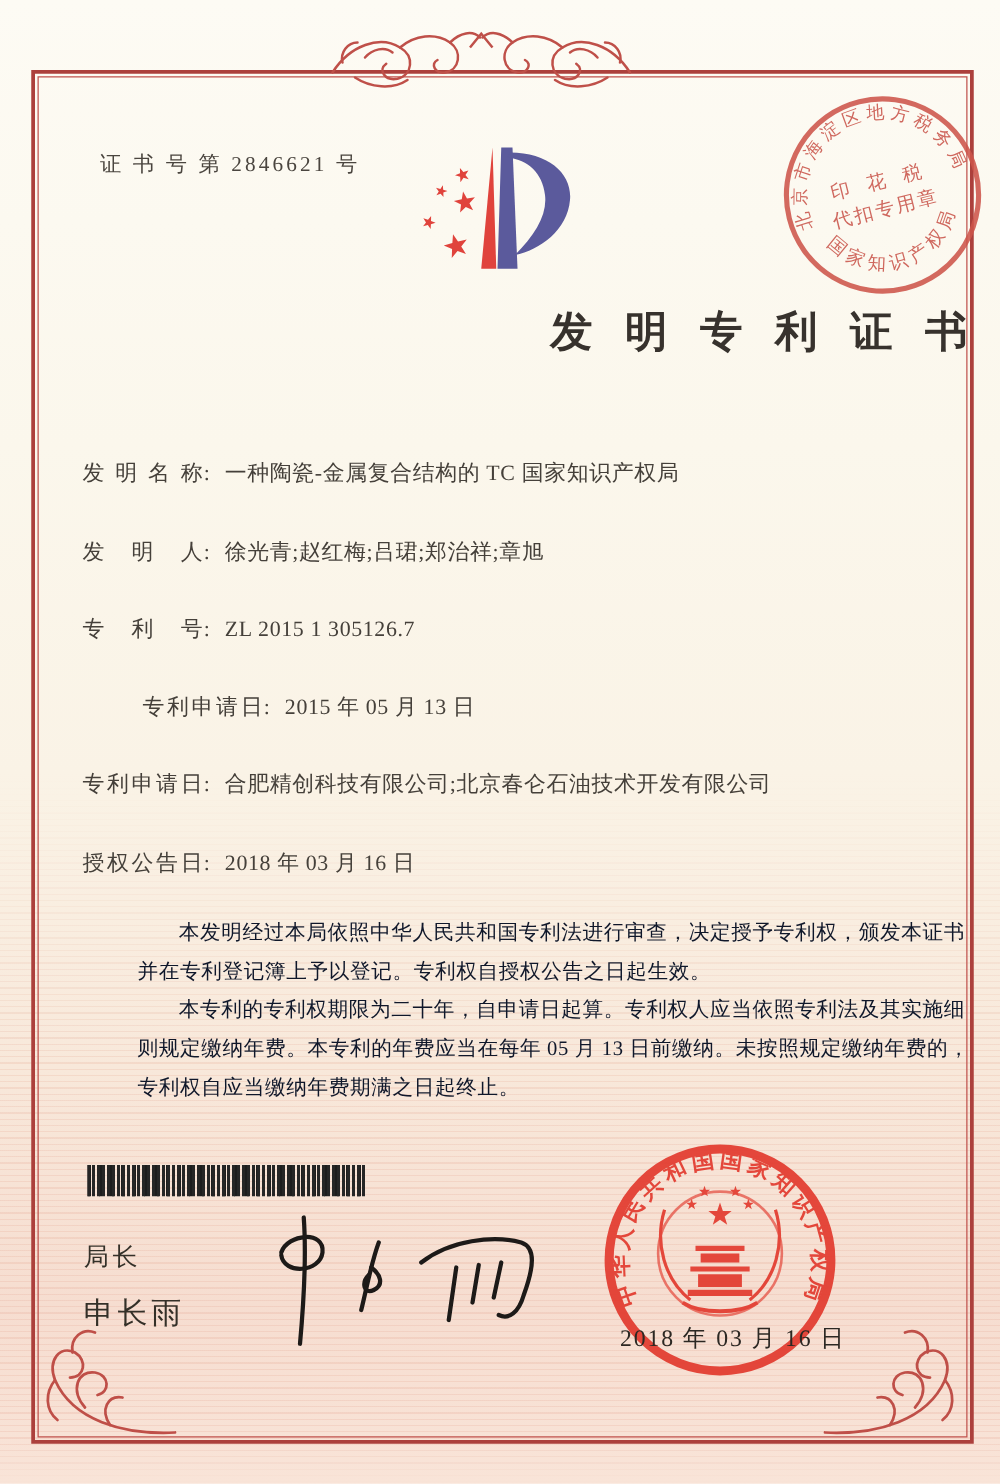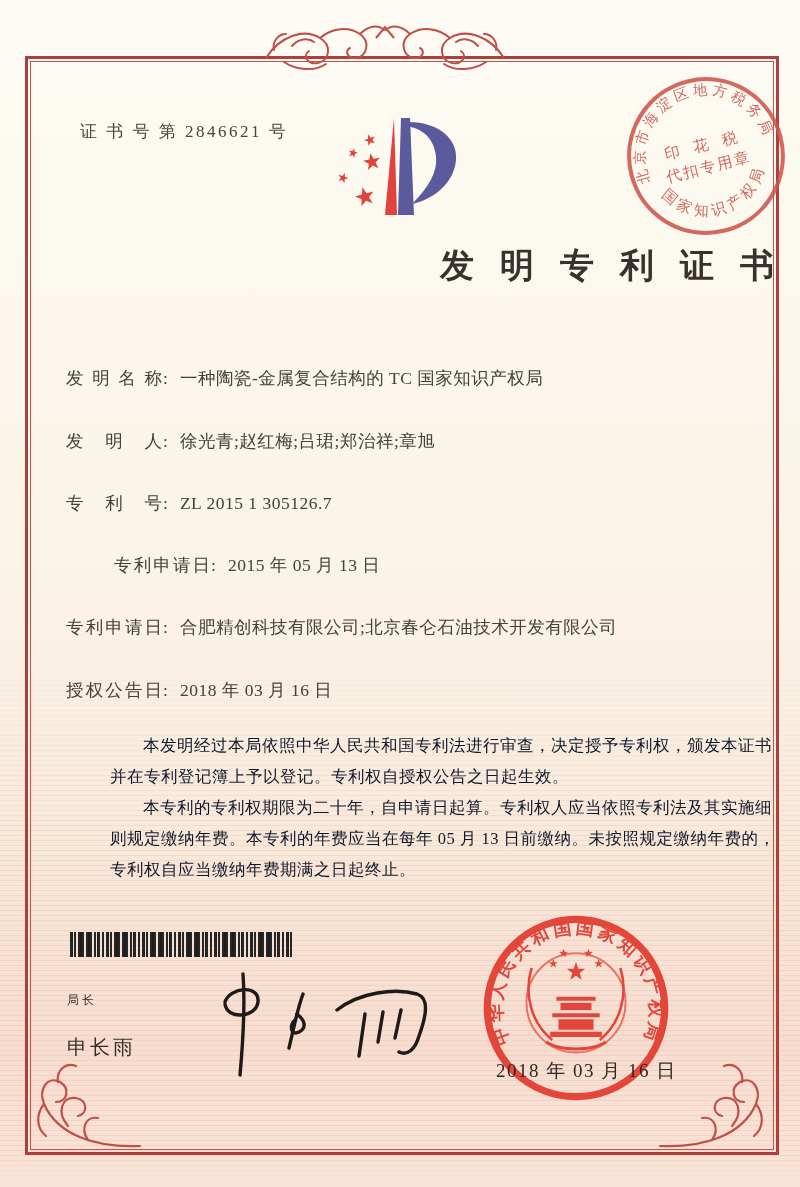--- a/index.html
+++ b/index.html
@@ -26,23 +26,23 @@
   .field-row .lbl{display:inline-block;width:96px;text-align:justify;text-align-last:justify;}
   .field-row .col{display:inline-block;margin:0 2px 0 1px;}
   .field-row .val{margin-left:10px;letter-spacing:0.5px;}
   .r0{top:0;} .r1{top:63px;} .r2{top:125px;} .r3{top:187px;margin-left:48px;} .r4{top:249px;} .r5{top:312px;}
   .body-text{position:absolute;left:66px;top:730px;width:676px;font-size:16.5px;line-height:31px;color:#0f172a;margin-left:44px;}
   .body-text p{margin:0;text-indent:33px;letter-spacing:0.5px;}
   .barcode{position:absolute;left:70px;top:932px;width:222px;height:25px;
     background:
       repeating-linear-gradient(90deg,#262626 0 2px,transparent 2px 4px),
       repeating-linear-gradient(90deg,#1d1d1d 0 3px,transparent 3px 9px);}
-  .officer-title{position:absolute;left:67px;top:992px;font-size:12px;letter-spacing:3px;color:#343028;
+  .officer-title{position:absolute;left:67px;top:992px;font-size:20px;letter-spacing:3px;color:#343028;
     font-family:"Liberation Sans","DejaVu Sans",sans-serif;}
-  .officer-name{position:absolute;left:67px;top:1034px;font-size:20px;letter-spacing:3px;color:#343028;
+  .officer-name{position:absolute;left:67px;top:1034px;font-size:24px;letter-spacing:3px;color:#343028;
     font-family:"Liberation Sans","DejaVu Sans",sans-serif;}
   .signature{position:absolute;left:185px;top:962px;width:265px;height:125px;}
   .office-seal{position:absolute;left:478px;top:910px;width:196px;height:196px;}
   .issue-date{position:absolute;left:496px;top:1058px;font-size:19px;letter-spacing:1.5px;color:#2c2823;z-index:5;}
   .tax-stamp{position:absolute;left:624px;top:74px;width:164px;height:164px;transform:rotate(-14deg);}
   .ornament-top{position:absolute;left:262px;top:6px;width:246px;height:74px;}
   .flourish-bl{position:absolute;left:28px;top:1056px;width:115px;height:95px;}
   .flourish-br{position:absolute;left:657px;top:1056px;width:115px;height:95px;transform:scaleX(-1);}
 </style>
 </head>

